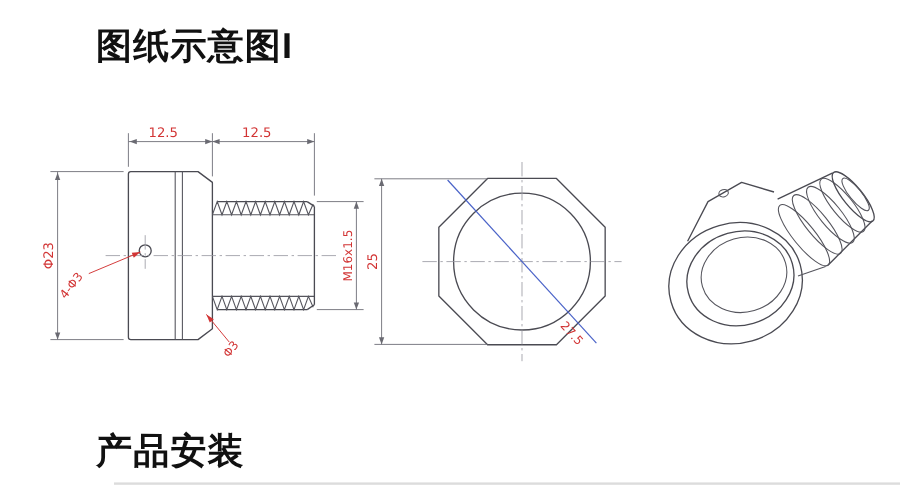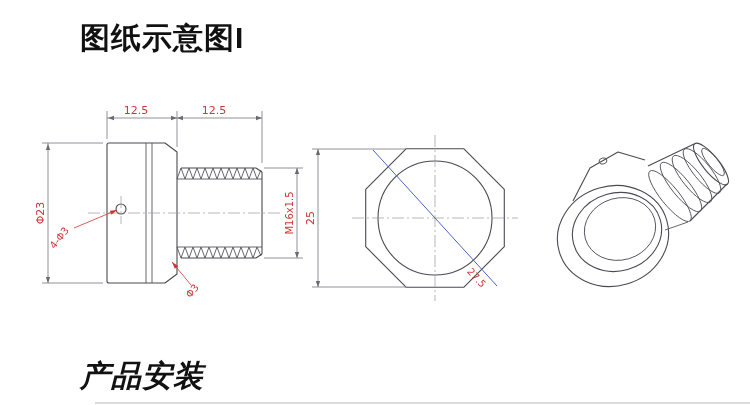--- a/index.html
+++ b/index.html
@@ -14,21 +14,21 @@
     position:absolute;
     left:80px;
     margin:0;
     font-size:30px;
     font-weight:700;
     color:#111111;
     letter-spacing:1px;
     font-family:"Liberation Sans", sans-serif;
   }
   #heading-top{top:18px;}
-  #heading-bottom{top:356px;font-style:italic;}
+  #heading-bottom{top:356px;}
   svg{position:absolute;left:0;top:0;}
   .outline{stroke:#4a4a52;stroke-width:1.1;fill:none;stroke-linejoin:round;}
   .thin{stroke:#55555d;stroke-width:0.9;fill:none;}
   .dimline{stroke:#777780;stroke-width:0.8;fill:none;}
   .arrow{fill:#6a6a72;stroke:none;}
   .redline{stroke:#d23434;stroke-width:0.8;fill:none;}
   .redarrow{fill:#d23434;stroke:none;}
   .blueline{stroke:#4a63c8;stroke-width:1;fill:none;}
   .centerline{stroke:#9a9aa2;stroke-width:0.7;fill:none;stroke-dasharray:12 3 2 3;}
   text.dim{

